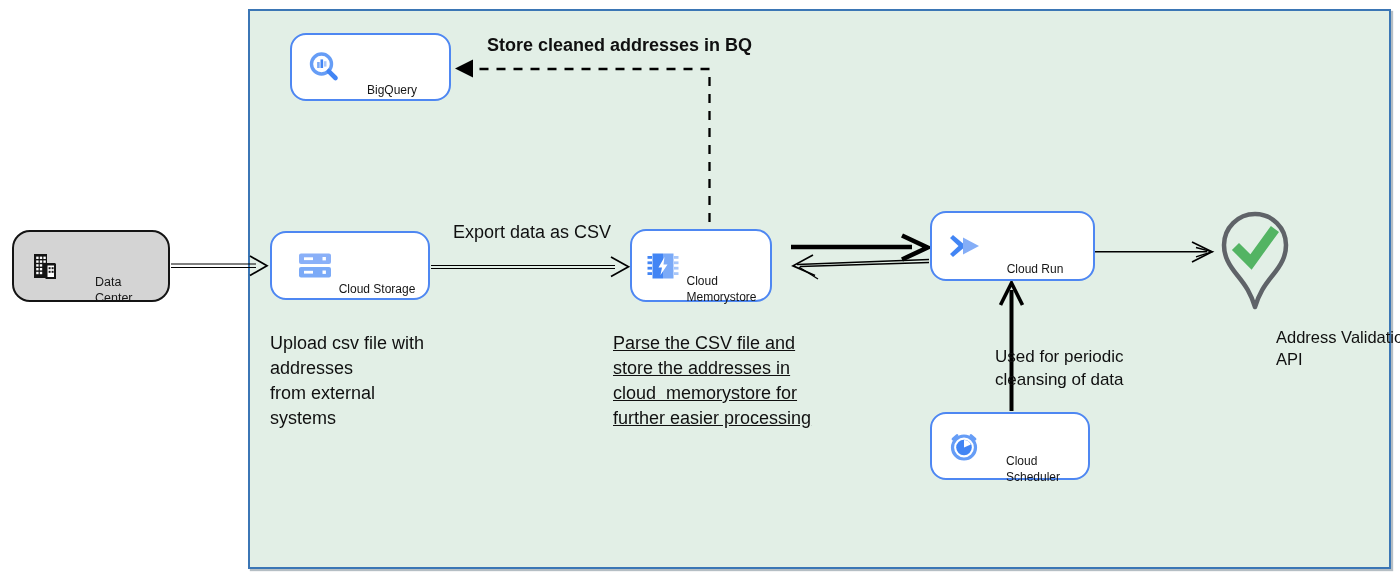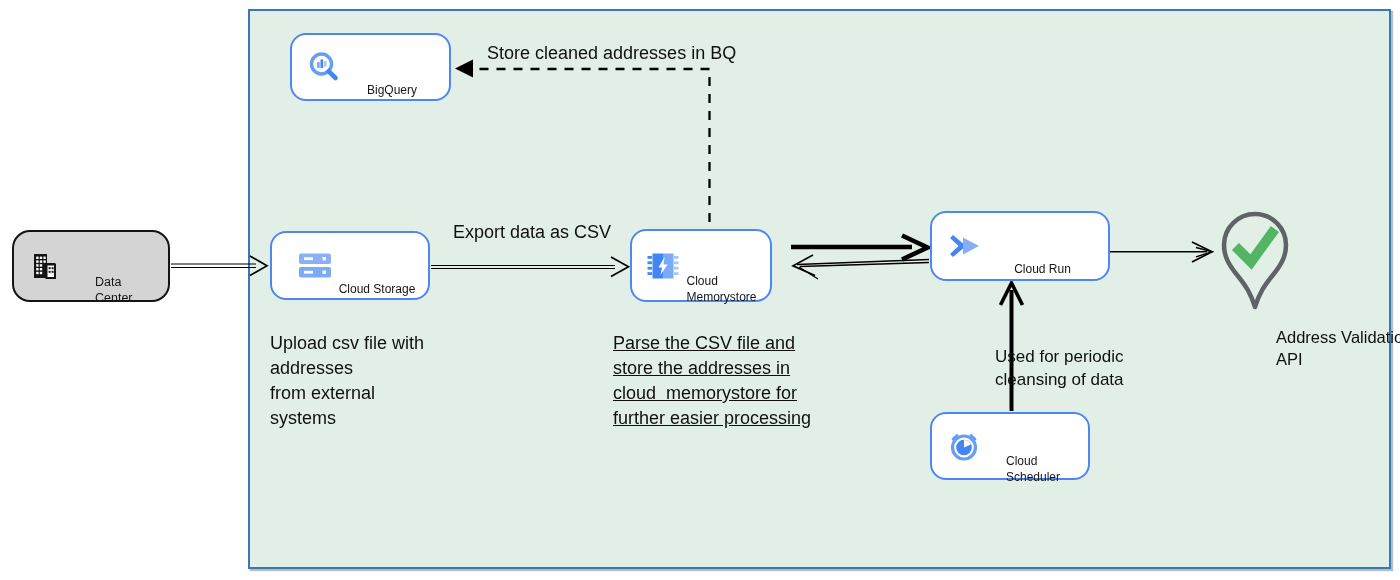--- a/index.html
+++ b/index.html
@@ -158,21 +158,21 @@
         </g>
         <rect x="5.5" y="2.5" width="10.5" height="25" fill="#4285f4"></rect>
         <rect x="16" y="2.5" width="10.5" height="25" fill="#7baaf7"></rect>
         <polygon points="17.5,6 11.5,16.5 15,16.5 13.5,24 20.5,13.5 16.5,13.5" fill="#ffffff"></polygon>
       </svg>
     </span>
     <span class="nlabel">Cloud
 Memorystore</span>
   </div>
 
-  <div class="node" style="left:930px;top:211px;width:180px;height:70px;">
+  <div class="node" style="left:930px;top:211px;width:165px;height:70px;">
     <span class="icon">
       <svg width="36" height="30" viewBox="0 0 36 30">
         <polygon points="6,4 19,15 6,26 3,23 11.5,15 3,7" fill="#4285f4"></polygon>
         <polygon points="16,6.5 32,15 16,23.5" fill="#85aef7"></polygon>
       </svg>
     </span>
     <span class="nlabel">Cloud Run</span>
   </div>
 
   <div class="node" style="left:930px;top:412px;width:160px;height:68px;gap:21px;">
@@ -186,21 +186,21 @@
       </svg>
     </span>
     <span class="nlabel">Cloud Scheduler</span>
   </div>
 
   <svg class="pin" width="72" height="102" viewBox="0 0 72 102">
     <path d="M36 98 C31.5 84 27 77 18.5 66.5 C9.5 55.5 5 47 5 36 A31 31 0 0 1 67 36 C67 47 62.5 55.5 53.5 66.5 C45 77 40.5 84 36 98 Z" fill="none" stroke="#5f6368" stroke-width="4.5" stroke-linejoin="round"></path>
     <path d="M20 41 L32 53 L53 24" fill="none" stroke="#53b463" stroke-width="10" stroke-linecap="square" stroke-linejoin="miter"></path>
   </svg>
 
-  <div class="note" style="left:487px;top:41px;">Store cleaned addresses in BQ</div>
+  <div class="note" style="left:487px;top:33px;font-weight:bold;">Store cleaned addresses in BQ</div>
 
   <div class="note" style="left:453px;top:220px;">Export data as CSV</div>
 
   <div class="note" style="left:270px;top:331px;width:240px;">Upload csv file with
 addresses
 from external
 systems</div>
 
   <div class="note" style="left:613px;top:331px;width:250px;text-decoration:underline;">Parse the CSV file and
 store the addresses in

